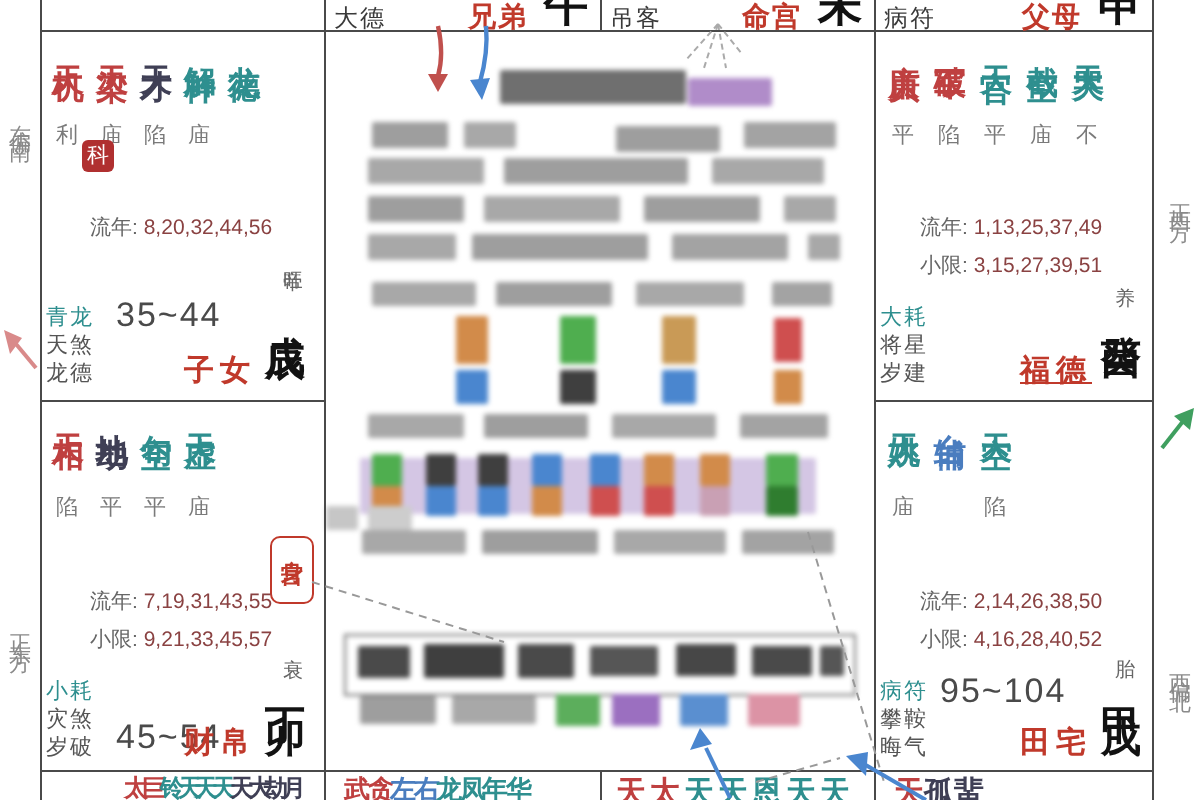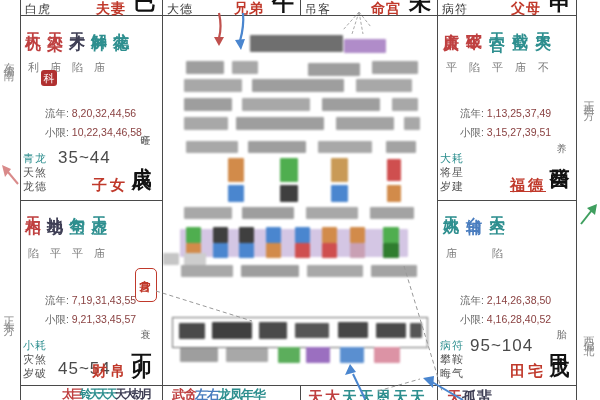--- a/index.html
+++ b/index.html
@@ -135,25 +135,20 @@
   <div class="gl" style="left:20px;top:15px;width:557px;height:1px;"></div>
   <div class="gl" style="left:20px;top:200px;width:142px;height:1px;"></div>
   <div class="gl" style="left:437px;top:200px;width:140px;height:1px;"></div>
   <div class="gl" style="left:20px;top:385px;width:557px;height:1px;"></div>
 
   <div class="compass" style="left:3px;top:53px;">东偏南</div>
   <div class="compass" style="left:3px;top:308px;">正东方</div>
   <div class="compass" style="left:583px;top:93px;">正西方</div>
   <div class="compass" style="left:583px;top:328px;">西偏北</div>
 
-  <div class="tcell" style="left:20px;width:142px;">
-    <span class="tgod">白虎</span>
-    <span class="tpal">夫妻</span>
-    <span class="tbranch">巳</span>
-  </div>
   <div class="tcell" style="left:162px;width:138px;">
     <span class="tgod">大德</span>
     <span class="tpal">兄弟</span>
     <span class="tbranch">午</span>
   </div>
   <div class="tcell" style="left:300px;width:137px;">
     <span class="tgod">吊客</span>
     <span class="tpal">命宫</span>
     <span class="tbranch">未</span>
   </div>
@@ -168,21 +163,20 @@
     <span class="v star red" style="left:27px;top:5px;">天梁</span>
     <span class="v star dark" style="left:49px;top:5px;">天才</span>
     <span class="v star teal" style="left:71px;top:5px;">解神</span>
     <span class="v star teal" style="left:93px;top:5px;">龙德</span>
     <span class="bright" style="left:8px;top:45px;">利</span>
     <span class="bright" style="left:30px;top:45px;">庙</span>
     <span class="bright" style="left:52px;top:45px;">陷</span>
     <span class="bright" style="left:74px;top:45px;">庙</span>
     <span class="seal" style="left:21px;top:55px;">科</span>
     <div class="nrow" style="left:25px;top:92px;"><span>流年:</span> <span class="num">8,20,32,44,56</span></div>
-    <div class="nrow" style="left:25px;top:111px;"><span>小限:</span> <span class="num">10,22,34,46,58</span></div>
     <span class="god teal" style="left:3px;top:136px;">青龙</span>
     <span class="god" style="left:3px;top:150px;">天煞</span>
     <span class="god" style="left:3px;top:164px;">龙德</span>
     <span class="age" style="left:38px;top:133px;">35~44</span>
     <span class="pname" style="left:72px;top:161px;">子女</span>
     <span class="v ganzhi" style="left:112px;top:137px;">戊辰</span>
     <span class="v stage" style="left:120px;top:112px;">帝旺</span>
   </div>
 
   <div class="abs" style="left:437px;top:15px;width:140px;height:185px;">

